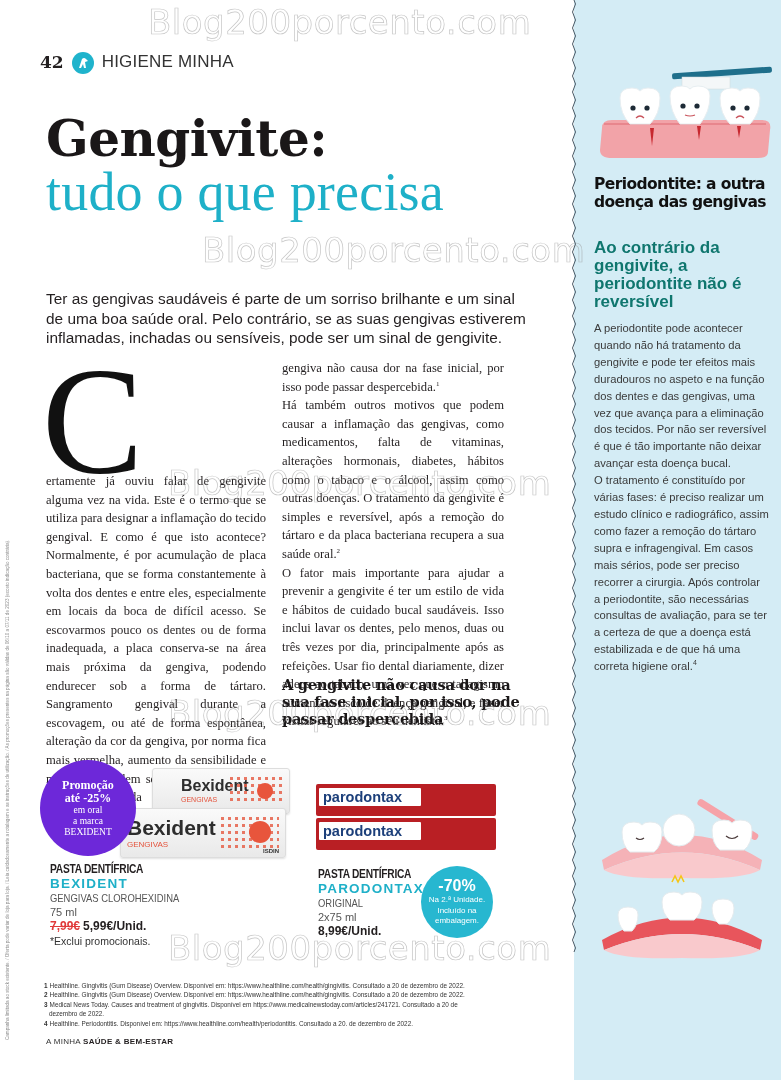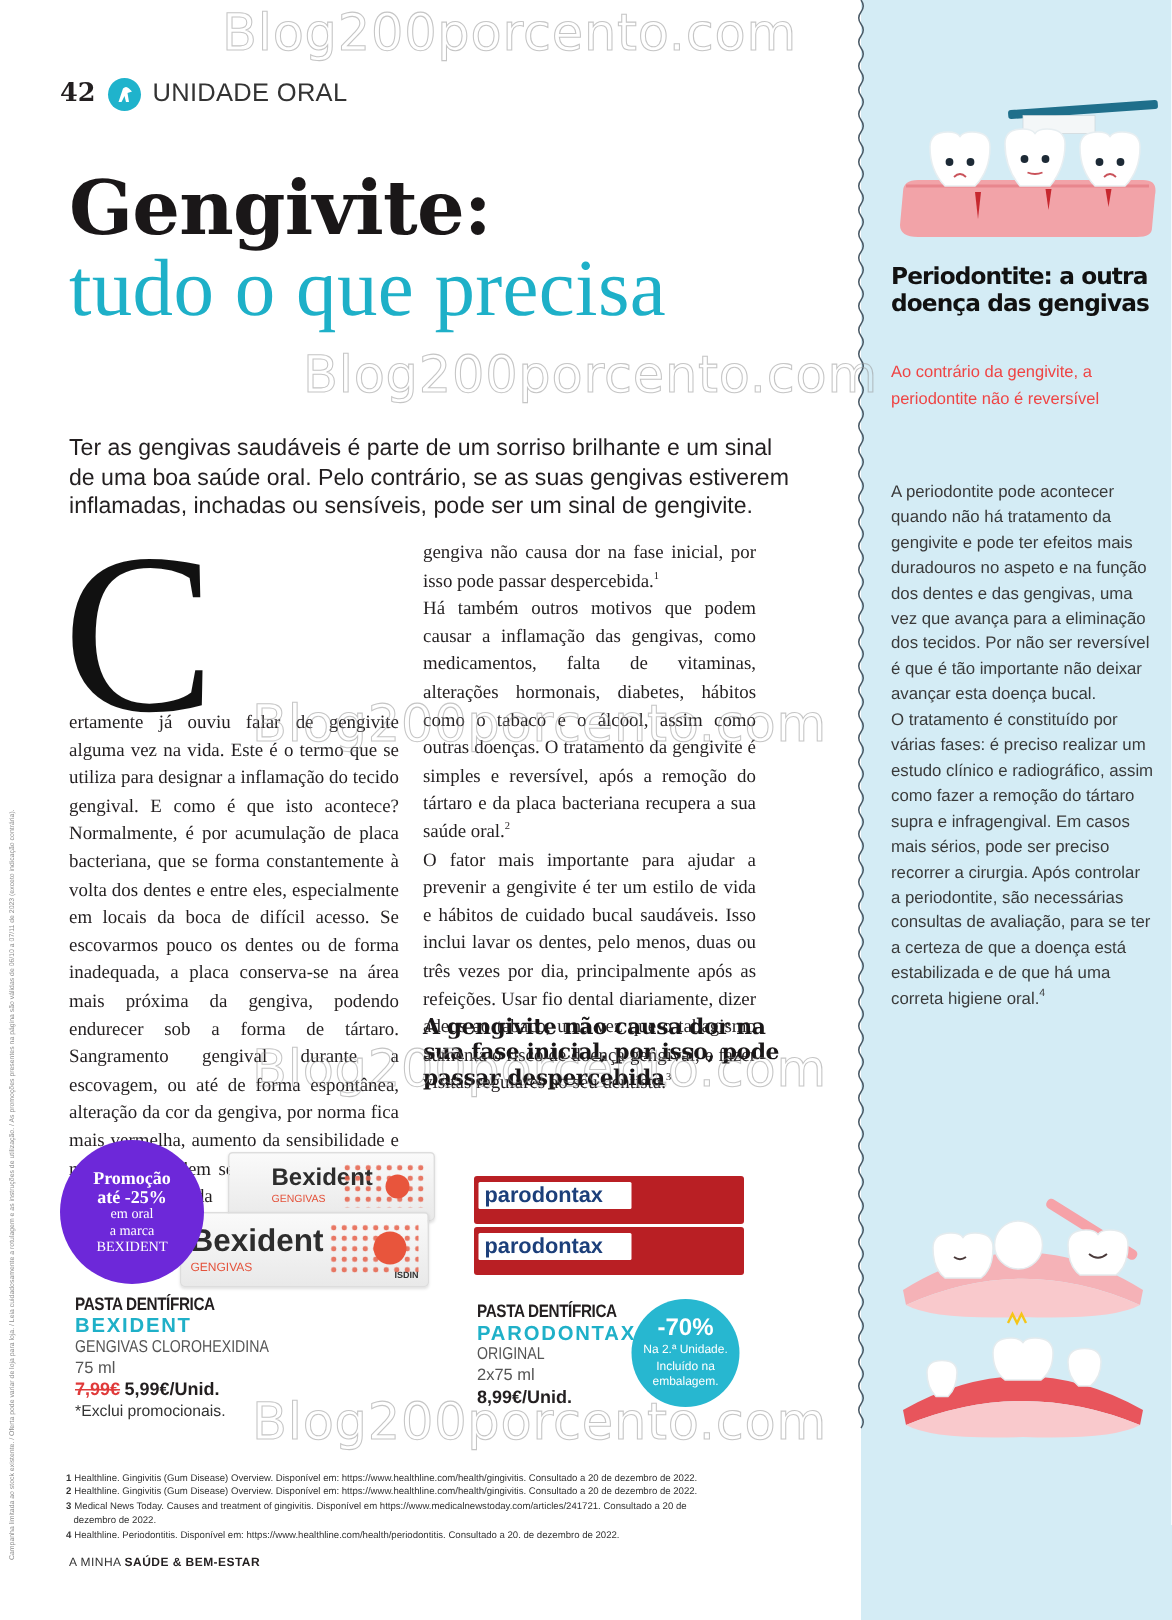--- a/index.html
+++ b/index.html
@@ -66,39 +66,39 @@
   .footnotes .fn-row.indent { padding-left: 5px; }
   .footer { position: absolute; left: 46px; top: 1037px; font-family: "Liberation Sans", sans-serif; font-size: 8px; letter-spacing: 0.3px; color: #333; }
   .footer b { font-weight: bold; color: #231f20; }
 
   .vertical-legal { position: absolute; left: 5px; top: 1040px; transform: rotate(-90deg); transform-origin: left top; width: 590px; font-family: "Liberation Sans", sans-serif; font-size: 4.6px; color: #8a8a8a; white-space: nowrap; }
 
   
   .sidebar { position: absolute; left: 574px; top: 0; width: 207px; height: 1080px; background: #d4ecf5; }
   .sidebar-edge { position: absolute; left: 568px; top: 0; width: 14px; height: 1080px; }
   .sb-title { position: absolute; left: 594px; top: 175px; width: 175px; font-family: "DejaVu Sans", sans-serif; font-weight: bold; font-size: 15.5px; line-height: 18px; color: #111; letter-spacing: -0.6px; }
-  .sb-sub { position: absolute; left: 594px; top: 239px; width: 175px; font-family: "Liberation Sans", sans-serif; font-size: 11px; line-height: 18px; color: #ef4444; }
+  .sb-sub { position: absolute; left: 594px; top: 239px; width: 175px; font-family: "Liberation Sans", sans-serif; font-size: 17px; line-height: 18px; color: #0f766e; font-weight: bold; }
   .sb-body { position: absolute; left: 594px; top: 320px; width: 175px; font-family: "Liberation Sans", sans-serif; font-size: 11.2px; line-height: 16.9px; color: #3a3a3a; }
 
   .illus { position: absolute; }
 
   
   .watermark { position: absolute; font-family: "DejaVu Sans", sans-serif; font-size: 34px; color: transparent; -webkit-text-stroke: 0.7px rgba(150,150,150,0.55); letter-spacing: 0.5px; pointer-events: none; z-index: 5; white-space: nowrap; }
 </style>
 </head>
 <body>
 
 <div class="header">
   <span class="page-num">42</span>
   <span class="brand-logo">
     <svg width="14" height="14" viewBox="0 0 14 14">
         <path d="M3 12 L6 3 Q8 1 10 3 L12 5 L9 6 L10 12 L8 12 L7 8 L5 12 Z" fill="#fff"></path>
       </svg>
   </span>
-  <span class="section-label">UNIDADE ORAL</span>
+  <span class="section-label">HIGIENE MINHA</span>
 </div>
 
 <div class="title-block">
   <div class="title-main">Gengivite:</div>
   <div class="title-sub">tudo o que precisa</div>
 </div>
 
 <p class="lead">Ter as gengivas saudáveis é parte de um sorriso brilhante e um sinal de uma boa saúde oral. Pelo contrário, se as suas gengivas estiverem inflamadas, inchadas ou sensíveis, pode ser um sinal de gengivite.</p>
 
 <div class="dropcap">C</div>

